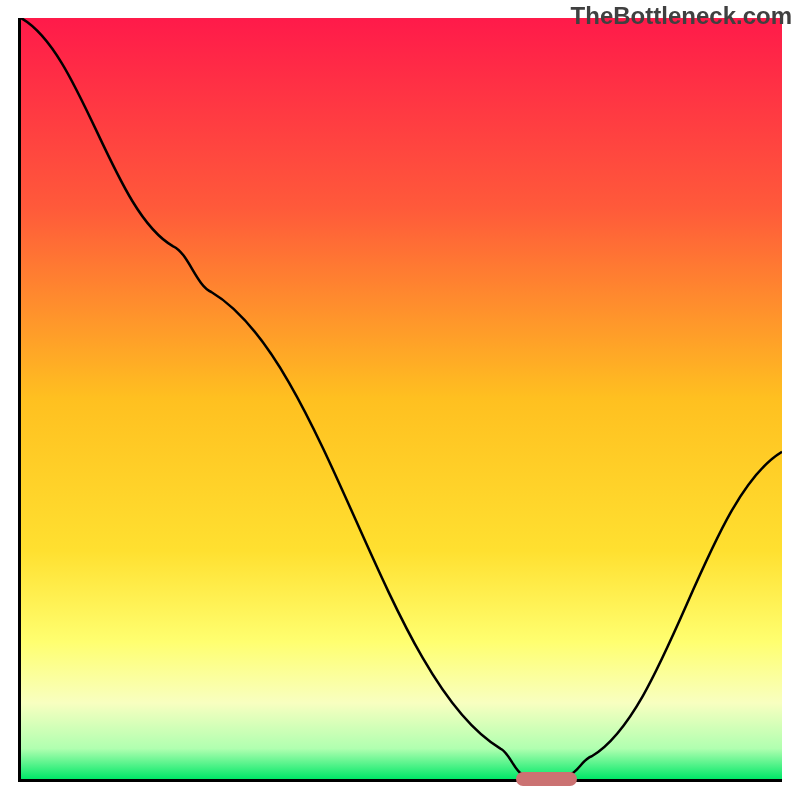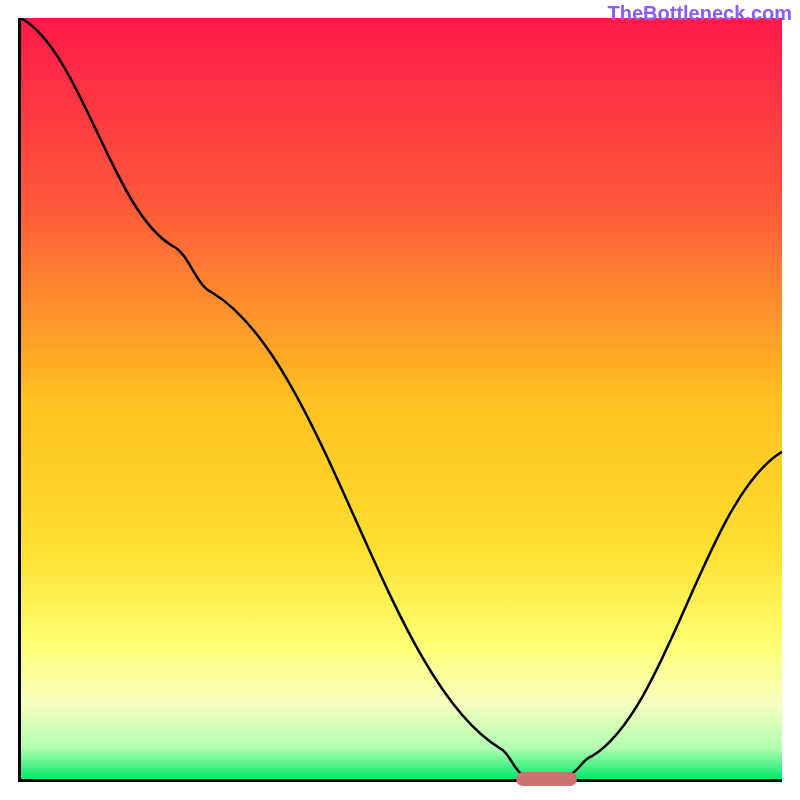--- a/index.html
+++ b/index.html
@@ -8,23 +8,23 @@
     width: 800px;
     height: 800px;
     position: relative;
     font-family: Arial, sans-serif;
     background: #ffffff;
   }
   .watermark {
     position: absolute;
     top: 2px;
     right: 8px;
-    font-size: 20px;
+    font-size: 24px;
     font-weight: bold;
-    color: #8b5cf6;
+    color: #404040;
     z-index: 10;
   }
   .chart-container {
     position: absolute;
     left: 18px;
     top: 18px;
     width: 764px;
     height: 764px;
     border-left: 3px solid #000;
     border-bottom: 3px solid #000;

